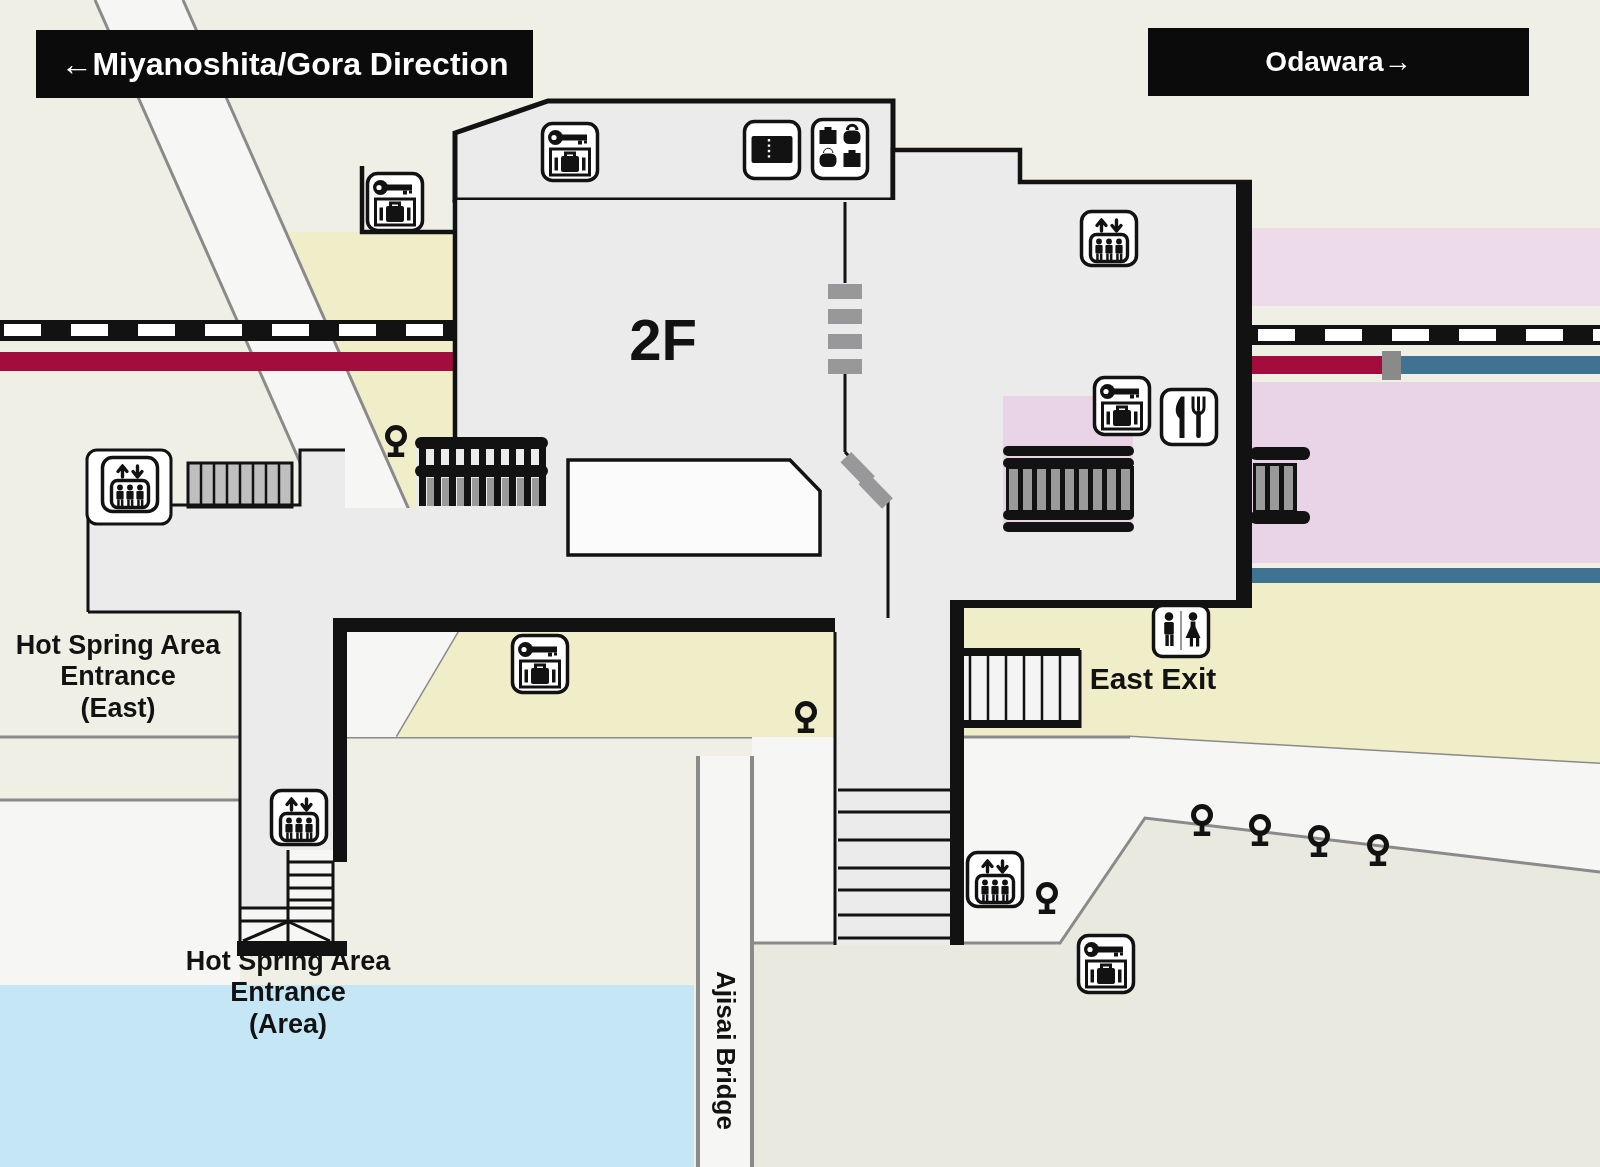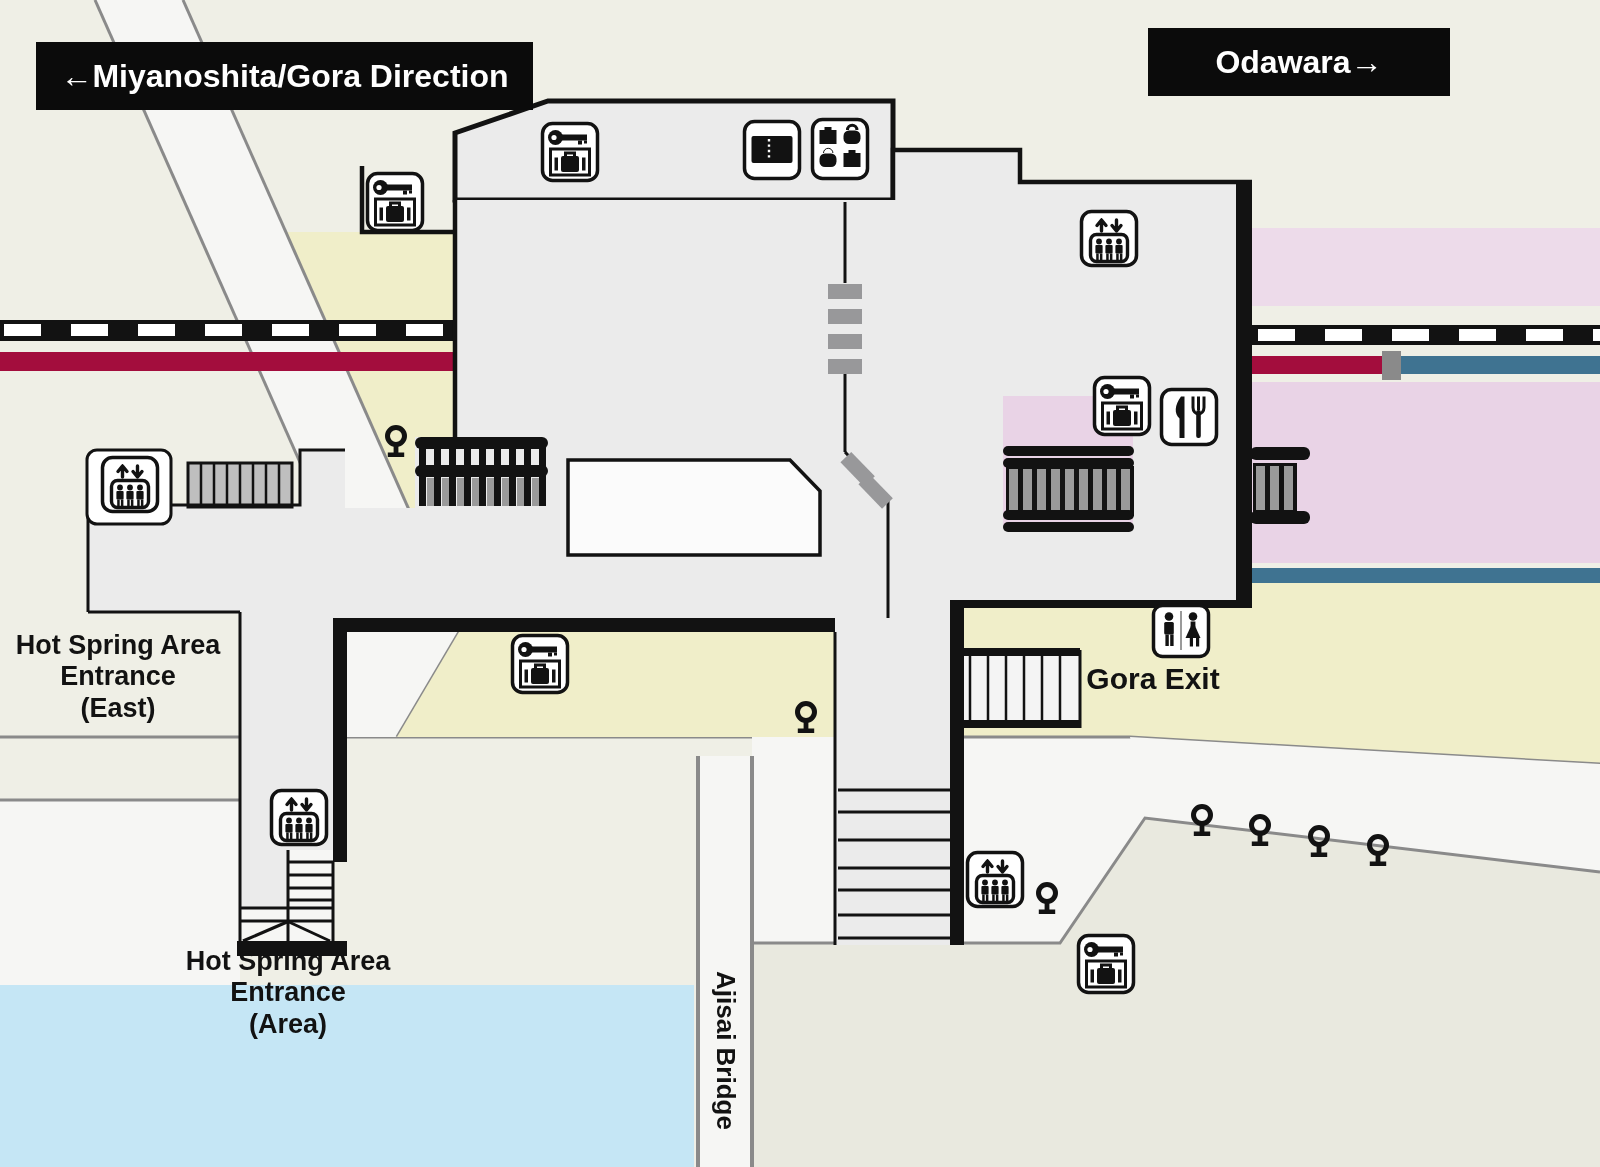--- a/index.html
+++ b/index.html
@@ -311,29 +311,30 @@
         <use href="#sym-pole" xlink:href="#sym-pole" x="381" y="424.5"></use>
         <use href="#sym-pole" xlink:href="#sym-pole" x="791" y="700.5"></use>
         <use href="#sym-pole" xlink:href="#sym-pole" x="1032" y="881.5"></use>
         <use href="#sym-pole" xlink:href="#sym-pole" x="1187" y="803.5"></use>
         <use href="#sym-pole" xlink:href="#sym-pole" x="1245" y="813.5"></use>
         <use href="#sym-pole" xlink:href="#sym-pole" x="1304" y="824.5"></use>
         <use href="#sym-pole" xlink:href="#sym-pole" x="1363" y="833.5"></use>
       </g>
 </svg>
 
-<div class="banner" style="left:36px;top:30px;width:497px;height:68px;font-size:32px;margin-top:12px;">
+<div class="banner" style="left:36px;top:30px;width:497px;height:68px;font-size:32px;">
   <span>←Miyanoshita/Gora Direction</span>
 </div>
-<div class="banner" style="left:1148px;top:28px;width:302px;height:68px;font-size:32px;">
+<div class="banner" style="left:1148px;top:28px;width:381px;height:68px;font-size:28px;">
   <span>Odawara→</span>
 </div>
 
-
-<div class="lbl" style="left:1068px;top:662px;width:170px;font-size:30px;">Gora Exit</div>
+<div class="lbl" style="left:597px;top:306px;width:132px;font-size:58px;">2F</div>
+
+<div class="lbl" style="left:1068px;top:662px;width:170px;font-size:30px;">East Exit</div>
 
 <div class="lbl" style="left:0px;top:630px;width:236px;font-size:27px;">
   <span>Hot Spring Area</span>
   <span>Entrance</span>
   <span>(East)</span>
 </div>
 
 <div class="lbl" style="left:168px;top:946px;width:240px;font-size:27px;">
   <span>Hot Spring Area</span>
   <span>Entrance</span>

